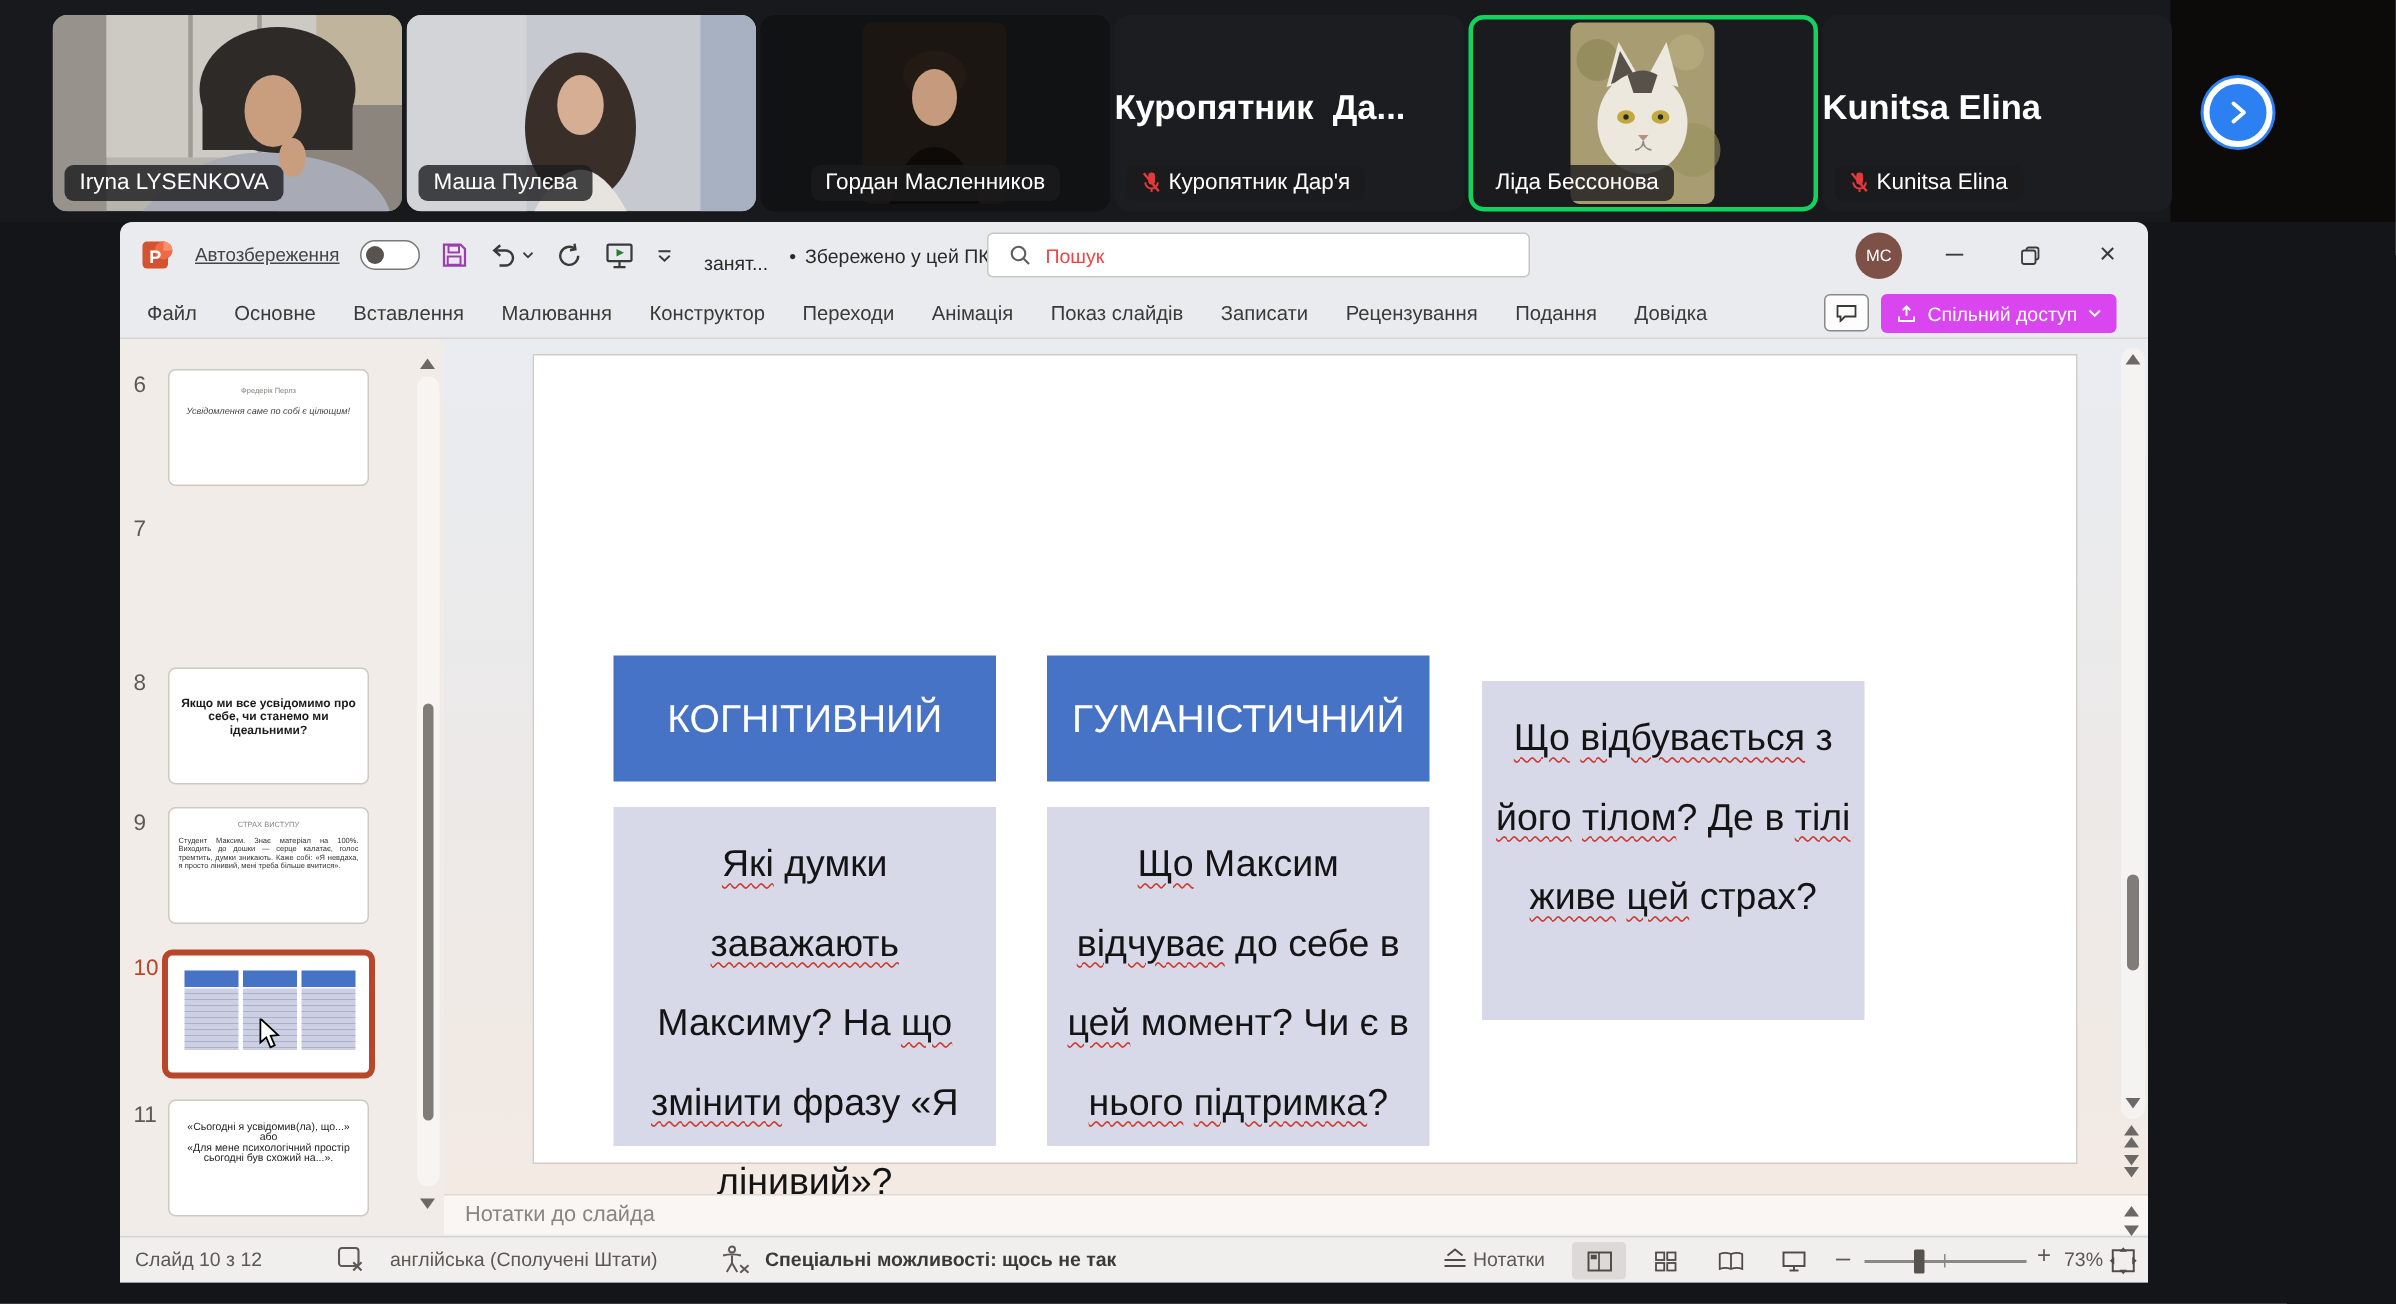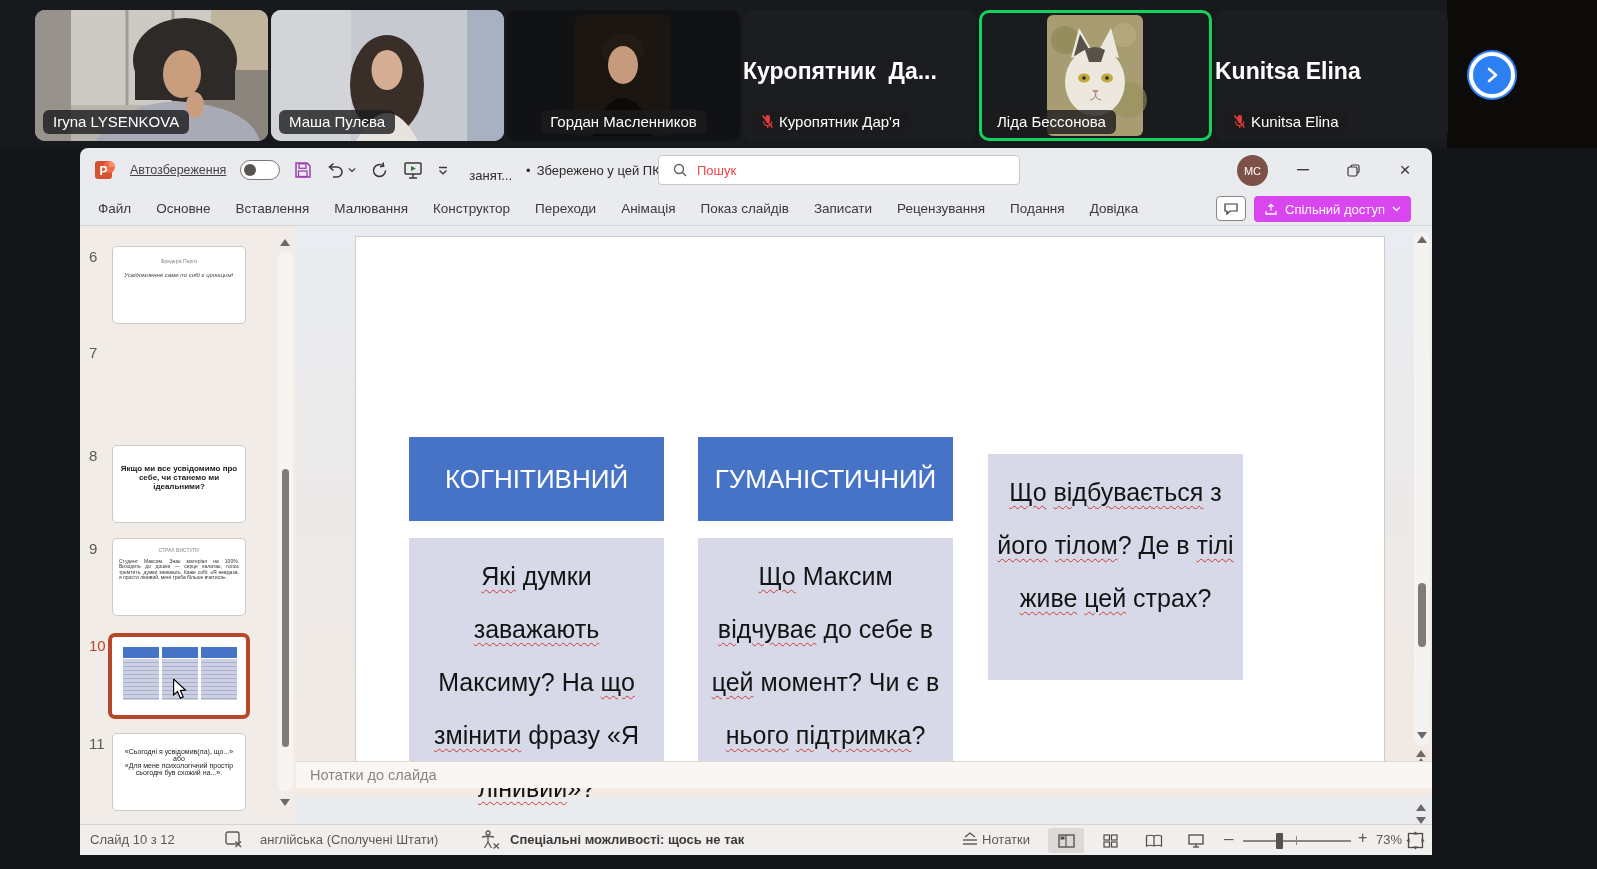--- a/index.html
+++ b/index.html
@@ -29,21 +29,21 @@
   .wbtn{position:absolute;top:0;width:46px;height:44px;display:flex;align-items:center;justify-content:center;color:#3b3a39;cursor:pointer;}
   
   #menurow{position:absolute;left:0;top:44px;width:100%;height:34px;display:flex;align-items:center;border-bottom:1px solid #d9d6d3;}
   .tabs{display:flex;gap:25px;margin-left:18px;}
   .tab{font-size:13.5px;color:#3b3a39;cursor:pointer;white-space:nowrap;}
   .commentbtn{position:absolute;left:1136px;top:4px;width:30px;height:25px;border:1px solid #8a8886;border-radius:4px;background:#fdfdfd;display:flex;align-items:center;justify-content:center;cursor:pointer;}
   .sharebtn{position:absolute;left:1174px;top:4px;height:26px;background:#d946ef;border-radius:4px;color:#fff;font-size:13px;display:flex;align-items:center;gap:7px;padding:0 10px;cursor:pointer;}
   
   #sidebar{position:absolute;left:0;top:79px;width:216px;height:596px;background:#f2ece8;}
   #canvas{position:absolute;left:216px;top:79px;width:1136px;height:570px;background:linear-gradient(180deg,#e9ecf1 0%,#ece9e7 55%,#f3eae3 100%);}
-  #notesrow{position:absolute;left:216px;top:613px;width:1136px;height:27px;background:#faf6f3;border-top:1px solid #ddd8d4;}
+  #notesrow{position:absolute;left:216px;top:648px;width:1136px;height:27px;background:#faf6f3;border-top:1px solid #ddd8d4;}
   #notesrow span{position:absolute;left:14px;top:5px;font-size:14.5px;color:#8a8580;}
   
   .thumbnum{position:absolute;left:9px;font-size:15px;color:#5d5954;}
   .thumbnum.sel{color:#b7472a;}
   .thumb{position:absolute;left:32px;width:134px;height:78px;background:#fff;border:1px solid #cfc9c4;border-radius:5px;overflow:hidden;cursor:pointer;}
   .thumb.sel{left:28px;width:142px;height:86px;border:4px solid #b7472a;border-radius:7px;}
   .t6title{margin-top:11px;text-align:center;font-size:10px;transform:scale(.5);transform-origin:50% 0;color:#8a8682;}
   .t6body{margin-top:2px;text-align:center;font-style:italic;font-size:11px;transform:scale(.55);transform-origin:50% 0;color:#444;width:180%;margin-left:-40%;}
   .t7body{margin-top:18px;padding:0 8px;text-align:center;font-weight:bold;font-size:9px;color:#1a1a1a;}
   .t8body{margin-top:18px;padding:0 6px;text-align:center;font-weight:bold;font-size:8px;color:#1a1a1a;}

